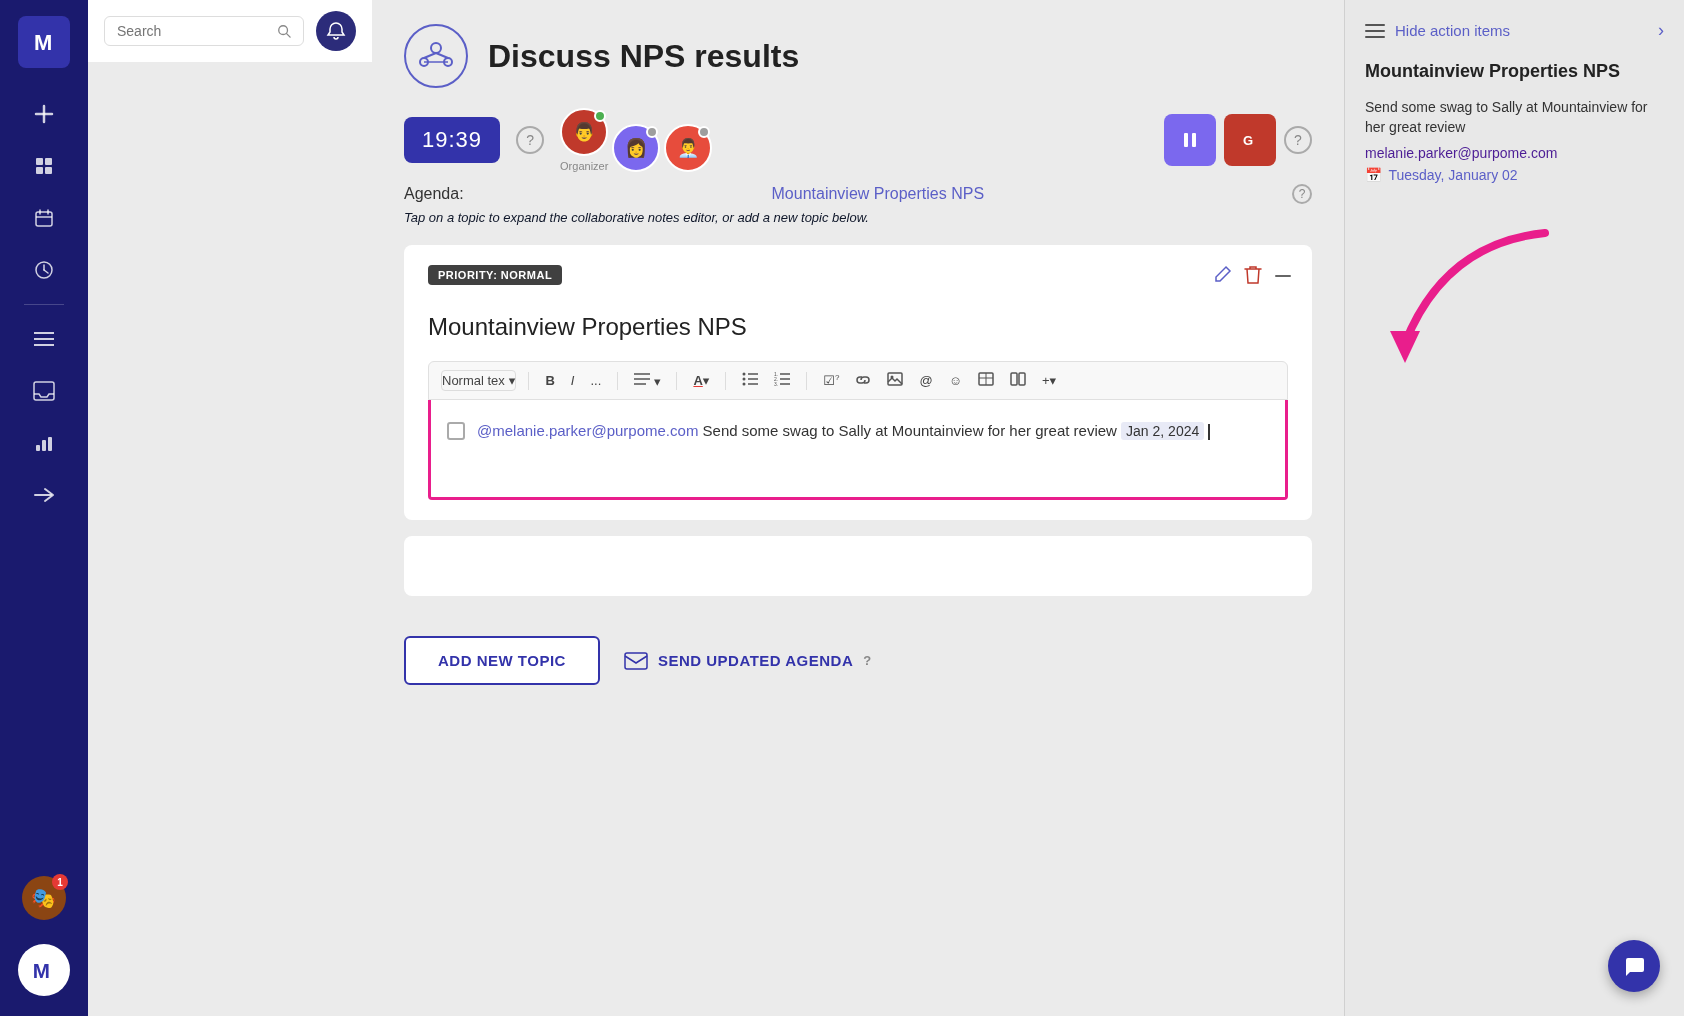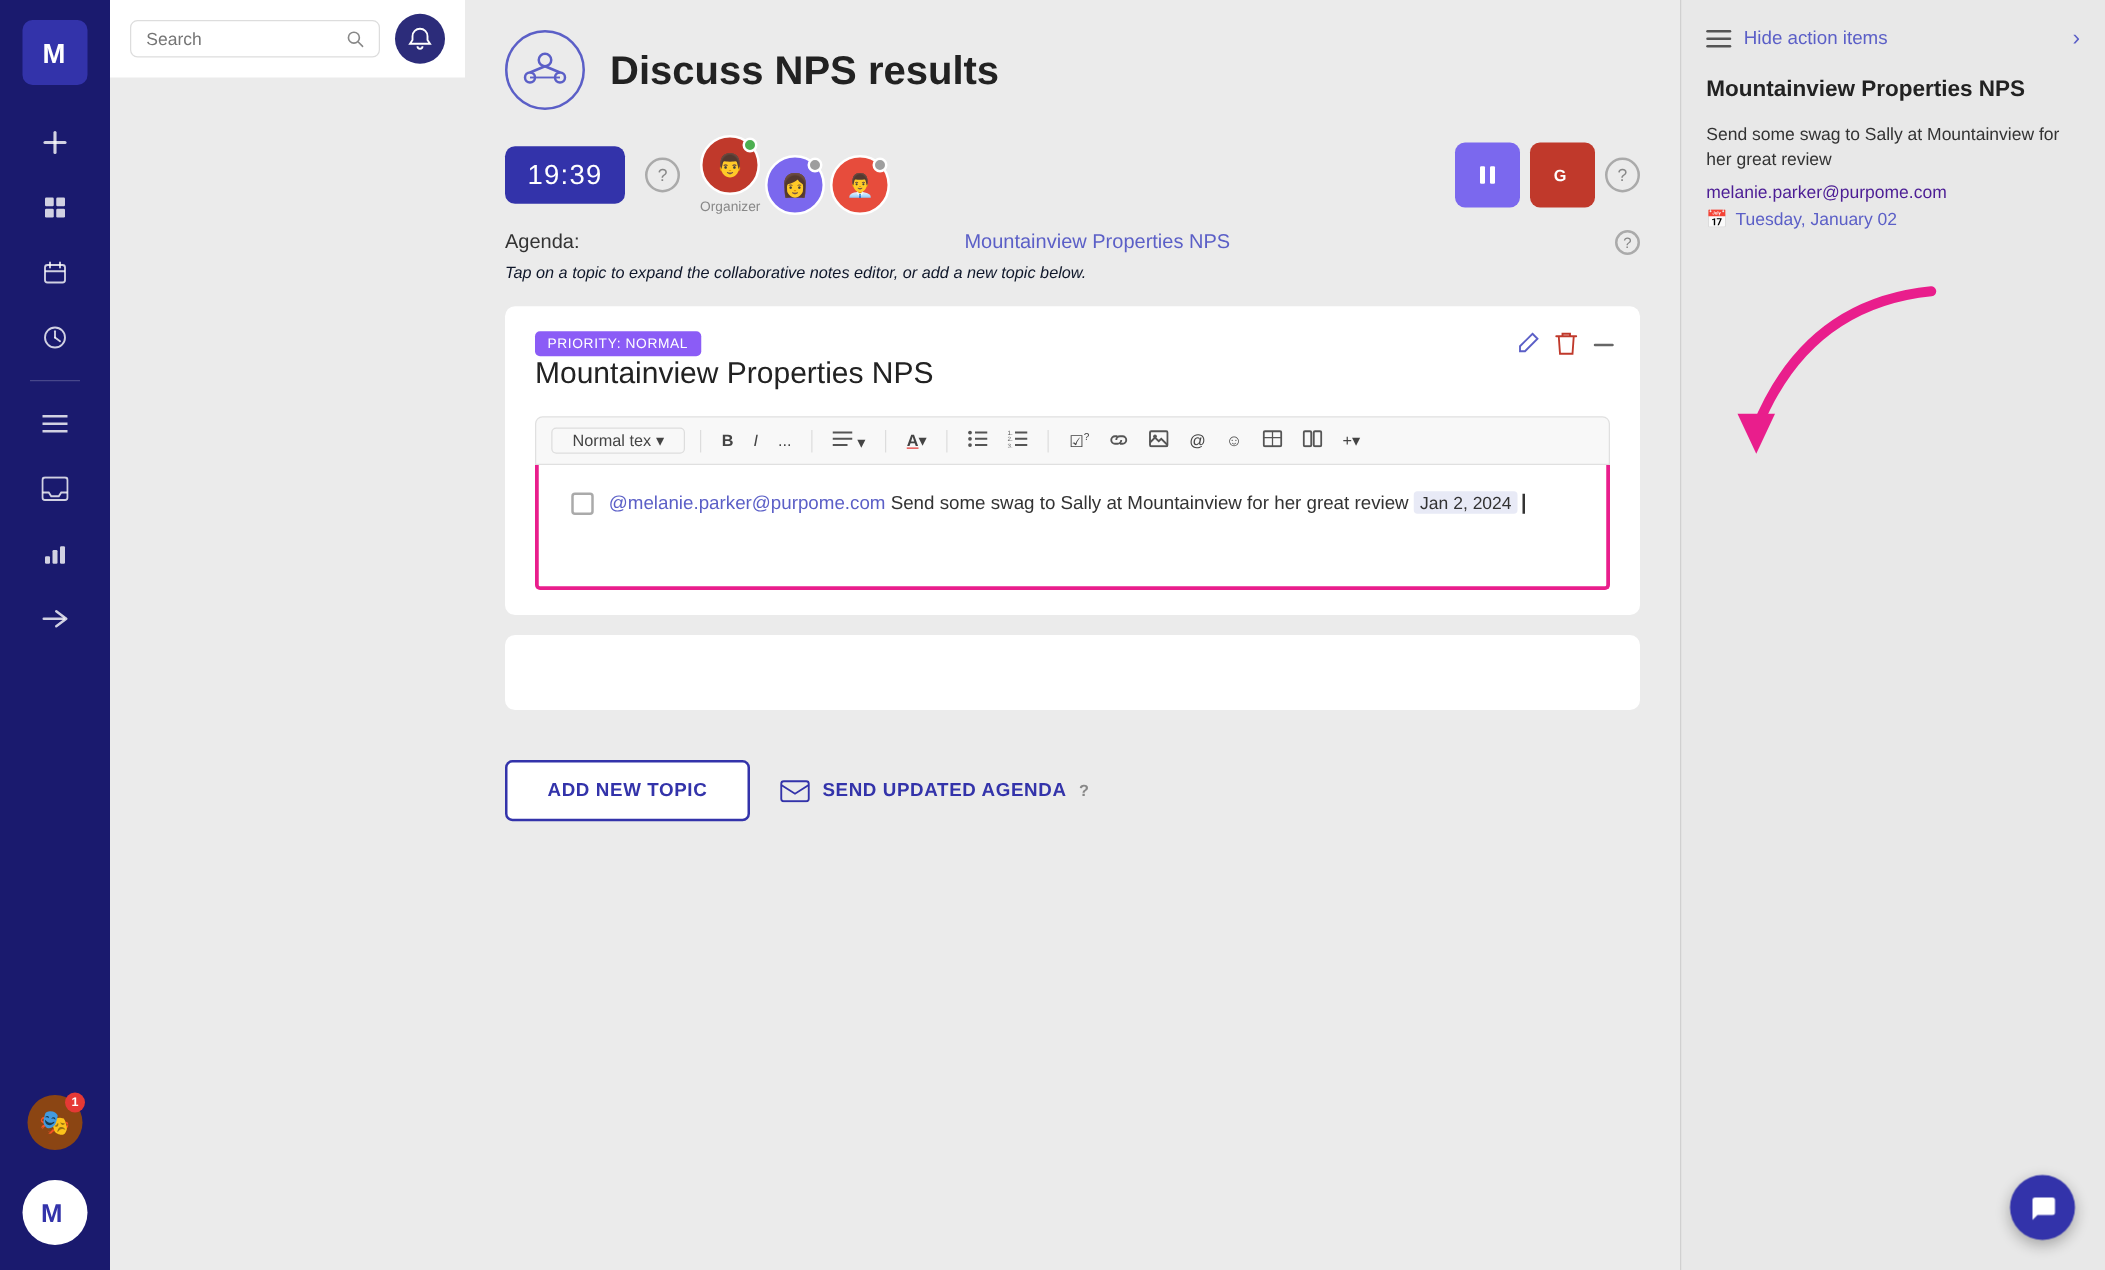--- a/index.html
+++ b/index.html
@@ -259,28 +259,28 @@
 
     
     .topic-card {
       background: white;
       border-radius: 8px;
       padding: 20px 24px;
       margin-bottom: 16px;
       position: relative;
     }
     .priority-badge {
-      background: #8b5cf6;
+      background: #404040;
       color: white;
       font-size: 11px;
-      font-weight: 400;
+      font-weight: 700;
       padding: 4px 10px;
       border-radius: 4px;
       display: inline-block;
-      margin-bottom: 0;
+      margin-bottom: 28px;
       letter-spacing: 0.5px;
     }
     .topic-title {
       font-size: 24px;
       font-weight: 400;
       color: #222;
       margin-bottom: 20px;
     }
     .topic-actions {
       position: absolute;
@@ -317,29 +317,29 @@
     .toolbar-sep { width: 1px; height: 18px; background: #ddd; margin: 0 4px; }
     .toolbar-select {
       display: flex;
       align-items: center;
       gap: 4px;
       font-size: 13px;
       color: #444;
       cursor: pointer;
       border: 1px solid #ddd;
       border-radius: 4px;
-      padding: 2px 16px;
+      padding: 2px 0;
     }
 
     
     .editor-content {
       border: 3px solid #e91e8c;
       border-top: none;
       background: white;
-      padding: 20px 26px;
+      padding: 20px 16px;
       min-height: 100px;
       border-radius: 0 0 4px 4px;
     }
     .action-item-row {
       display: flex;
       align-items: flex-start;
       gap: 12px;
     }
     .checkbox-item {
       width: 18px; height: 18px;

